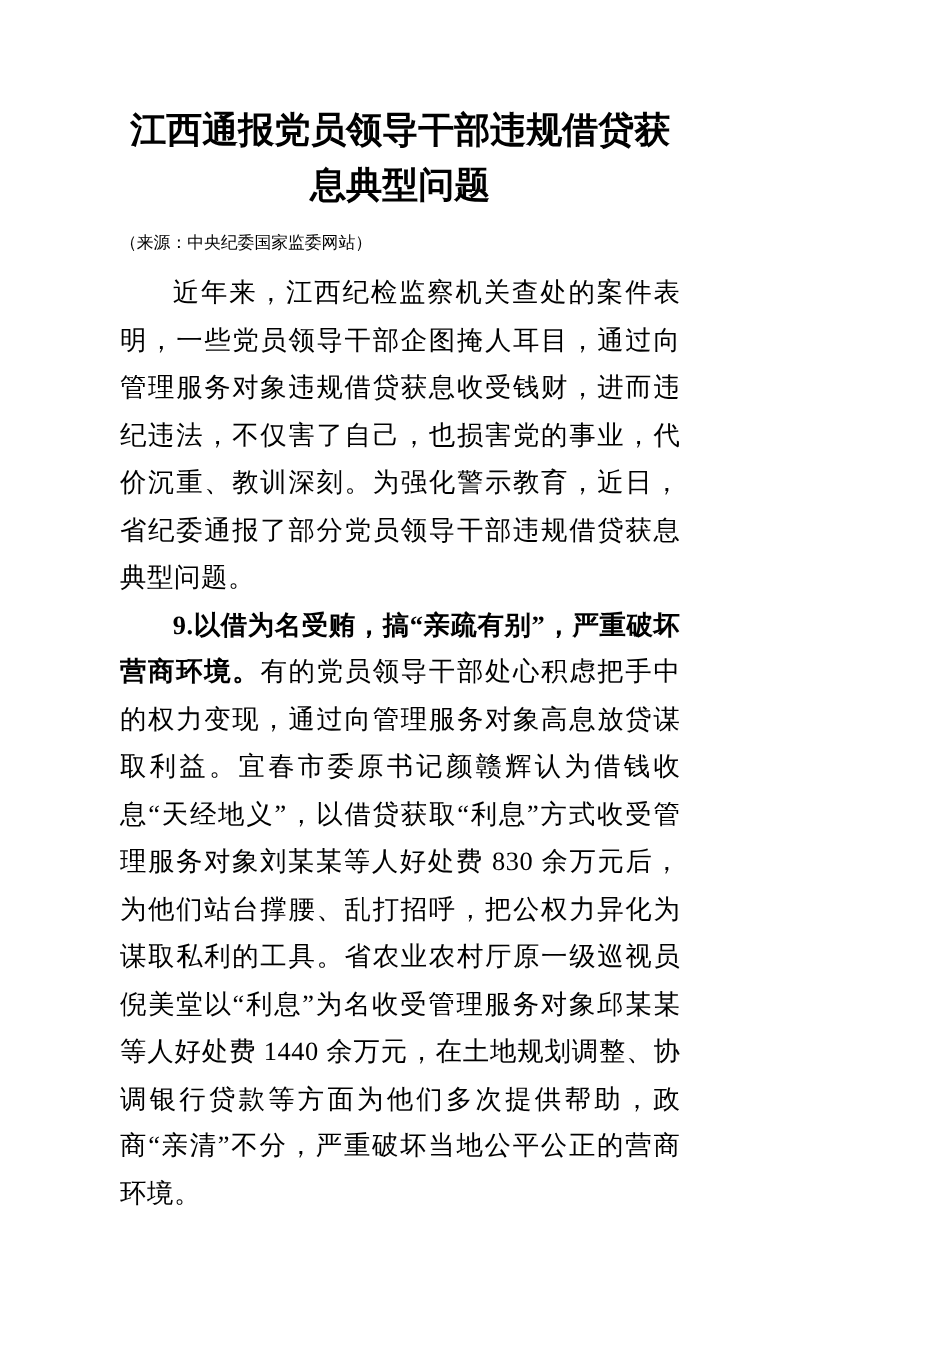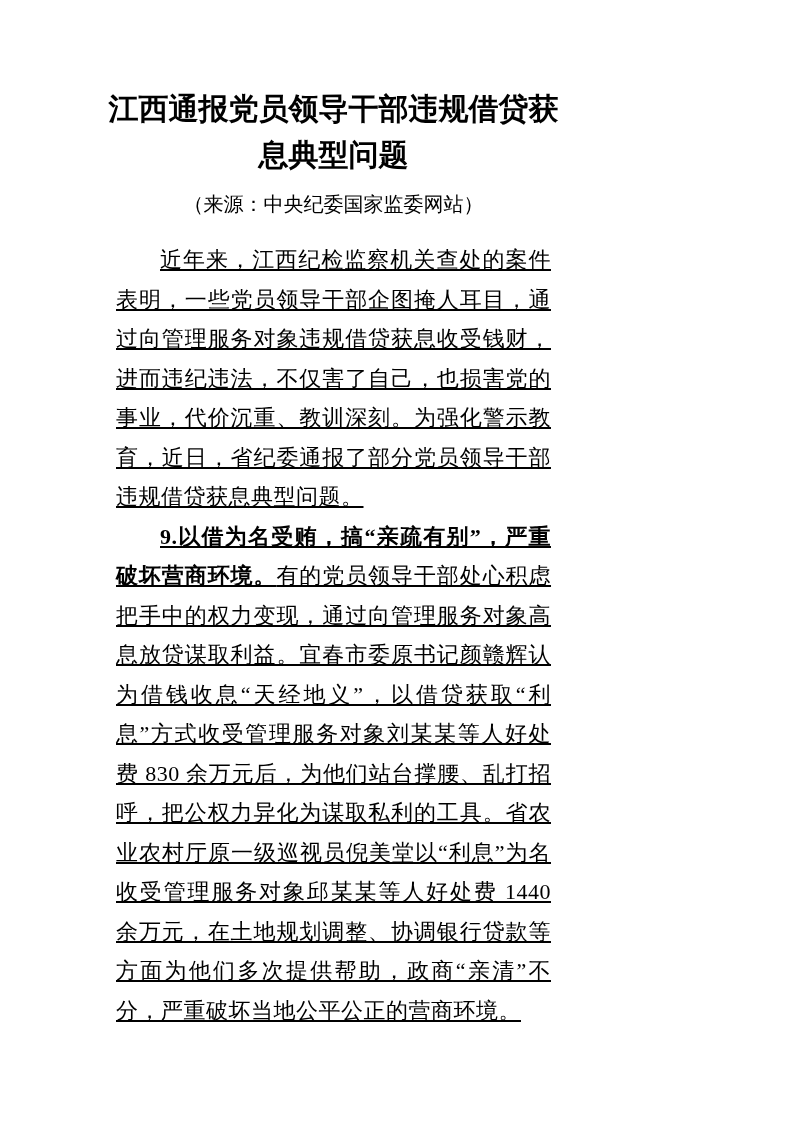--- a/index.html
+++ b/index.html
@@ -22,27 +22,26 @@
     margin: 0 auto;
     max-width: 565px;
     font-size: 30px;
     line-height: 46px;
     font-weight: bold;
     text-align: center;
     font-family: "Liberation Serif", "DejaVu Serif", serif;
   }
   .source {
     margin: 6px 0 0 0;
-    font-size: 20px;
+    font-size: 14px;
     line-height: 40px;
-    text-align: center;
+    text-align: left;
   }
   .body {
-    margin: 16px;
-    text-decoration: underline;
+    margin: 0;
   }
   .para {
     margin: 0;
     font-size: 22px;
     line-height: 39.5px;
     letter-spacing: 0.5px;
     text-align: justify;
     text-justify: inter-character;
     text-indent: 2em;
     word-break: break-all;

